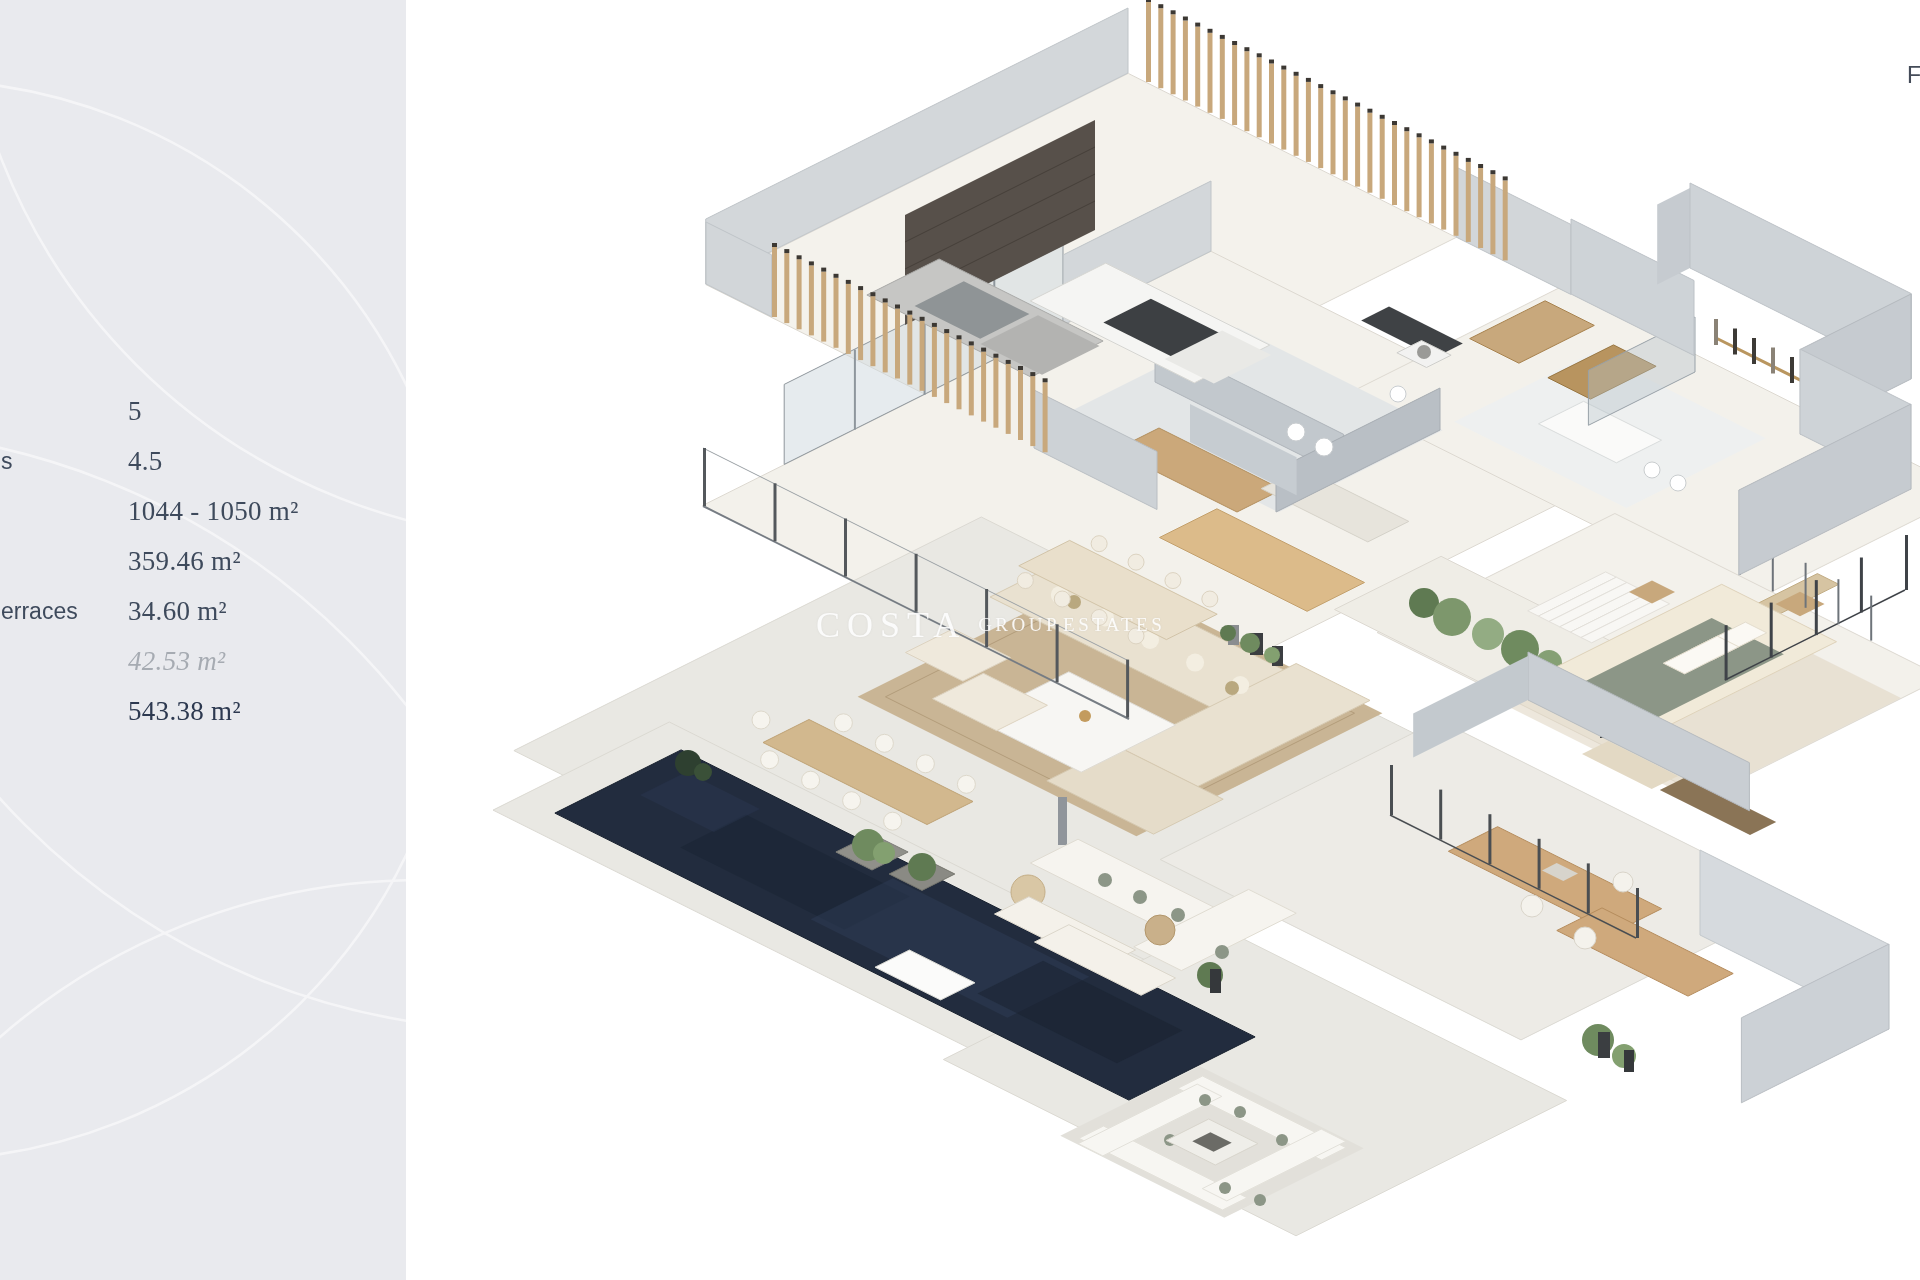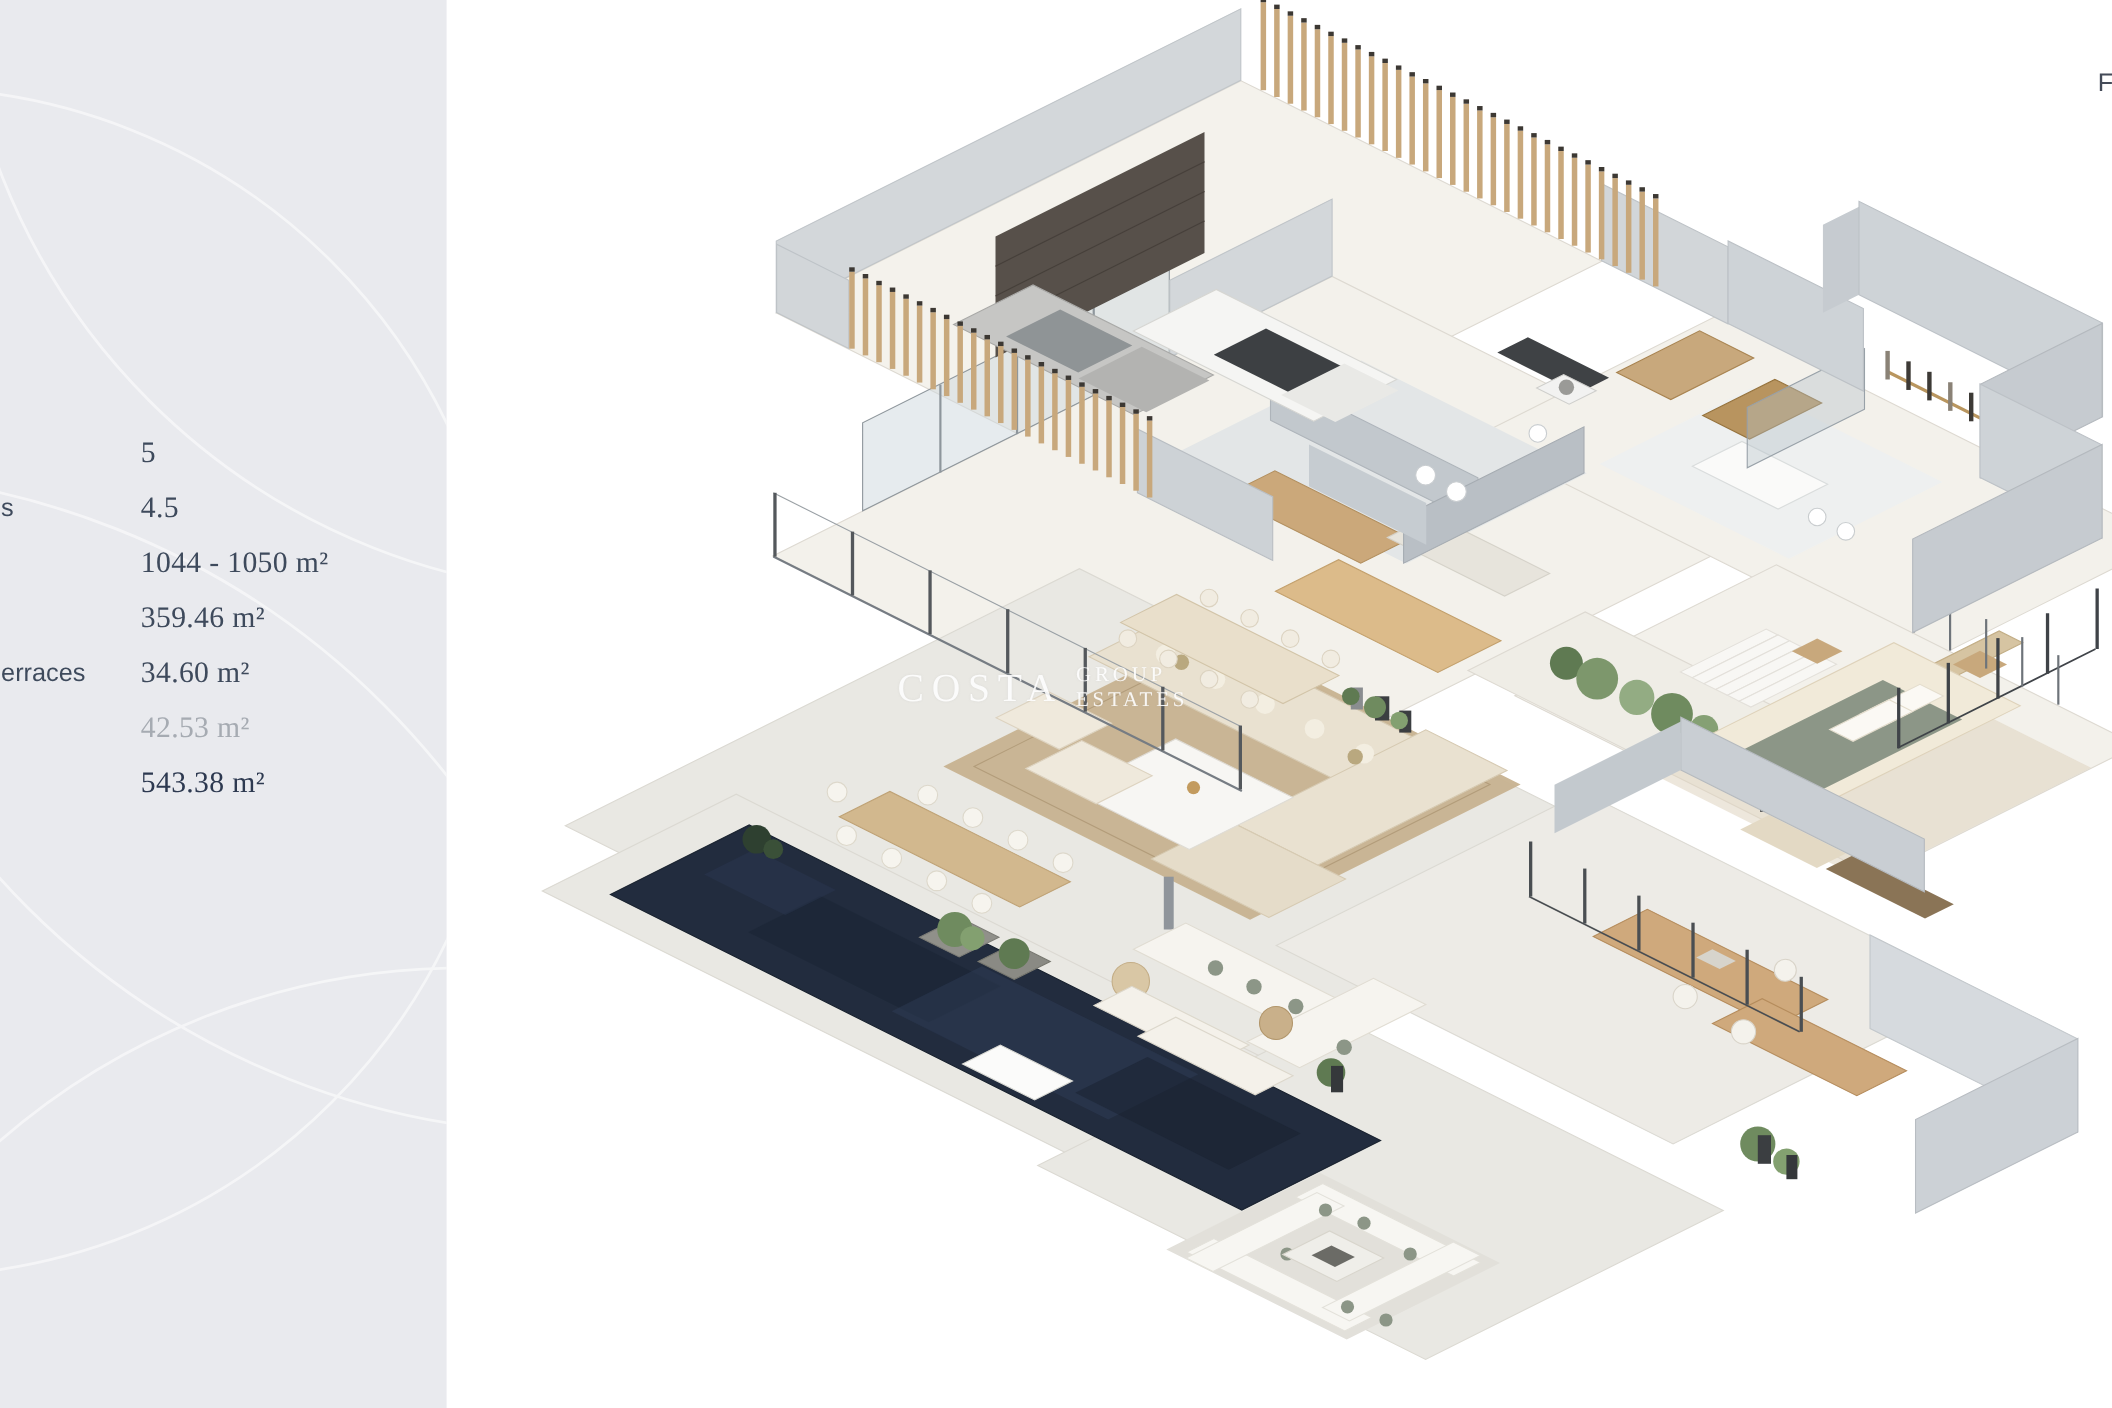--- a/index.html
+++ b/index.html
@@ -4,27 +4,27 @@
 <style>
   html,body{margin:0;padding:0;}
   .stage{position:relative;width:1920px;height:1280px;background:#ffffff;overflow:hidden;
          font-family:"Liberation Serif",serif;}
   .side-panel{position:absolute;left:0;top:0;width:406px;height:1280px;background:#e9eaee;overflow:hidden;}
   .arcs{position:absolute;left:0;top:0;}
   .rows{position:absolute;left:0;top:386px;width:406px;}
   .spec-row{position:relative;height:50px;line-height:50px;white-space:nowrap;}
   .spec-label{position:absolute;left:1px;font-family:"Liberation Sans",sans-serif;font-size:23px;color:#3e4a5c;}
   .spec-value{position:absolute;left:128px;font-size:27px;color:#3e4a5c;letter-spacing:0.3px;}
-  .spec-row.muted .spec-value{color:#a6abb2;}
+  .spec-row.muted .spec-value{color:#a6abb2;font-style:italic;}
   .spec-row.bold .spec-value{font-weight:normal;color:#2d3950;}
   #plan-svg{position:absolute;left:406px;top:0;width:1514px;height:1280px;}
   .watermark{position:absolute;left:816px;top:604px;display:flex;align-items:center;gap:12px;
              color:rgba(255,255,255,0.88);pointer-events:none;text-shadow:0 0 2px rgba(180,180,180,0.25);}
   .wm-primary{font-size:36px;letter-spacing:7px;}
-  .wm-col{display:flex;flex-direction:column;gap:3px;font-size:19px;letter-spacing:3.5px;line-height:1.02;}
+  .wm-col{display:flex;flex-direction:row;gap:3px;font-size:19px;letter-spacing:3.5px;line-height:1.02;}
   .corner{position:absolute;left:1907px;top:62px;font-family:"Liberation Sans",sans-serif;
           font-size:23px;color:#444b58;}
 </style>
 </head>
 <body>
 
 <div class="stage">
 
   <div class="side-panel">
     <svg class="arcs" width="406" height="1280" viewBox="0 0 406 1280">

